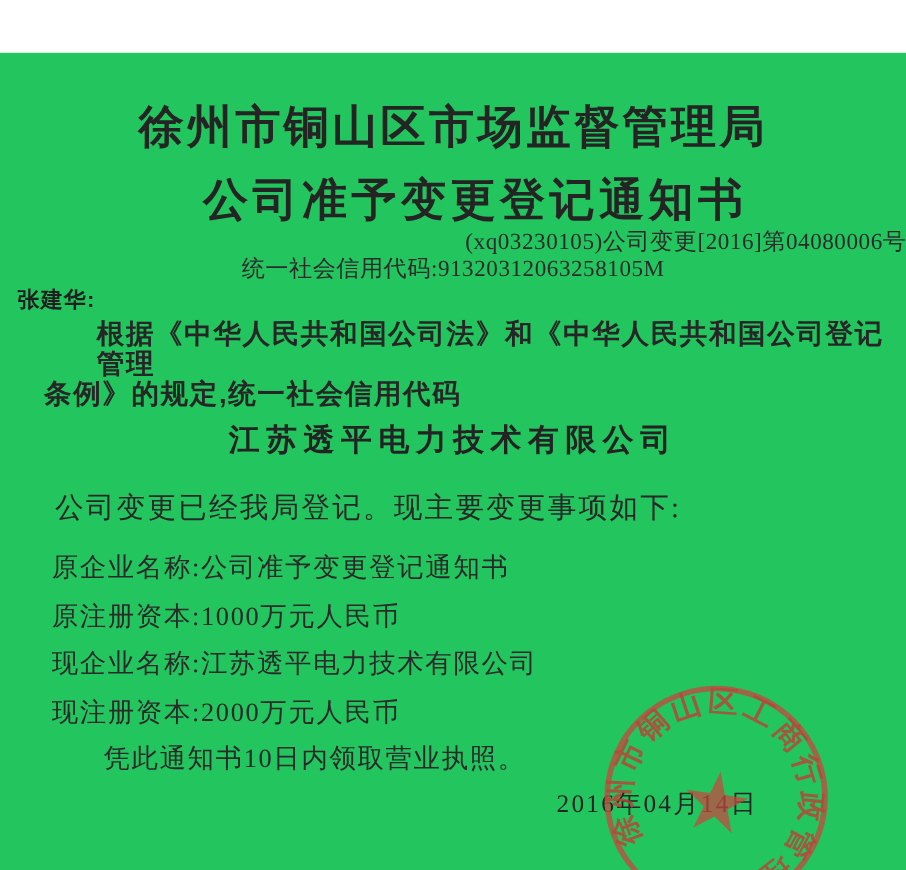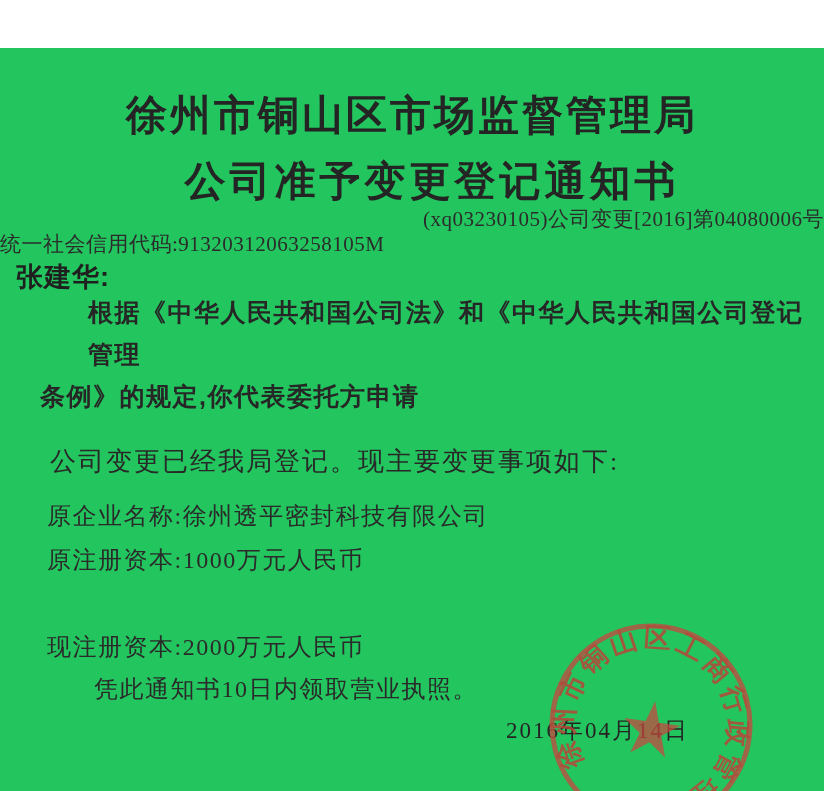--- a/index.html
+++ b/index.html
@@ -29,32 +29,32 @@
     color: #242424;
     padding-left: 40px;
   }
   .doc-number {
     position: absolute; top: 157px; left: 0; width: 100%;
     text-align: right; font-size: 21px; letter-spacing: 0.5px;
     color: #2b2b2b;
   }
   .credit-code {
     position: absolute; top: 182px; left: 0; width: 100%;
-    text-align: left; font-size: 21px; letter-spacing: 0.5px;
+    text-align: center; font-size: 21px; letter-spacing: 0.5px;
     color: #2b2b2b;
   }
   .addressee {
     position: absolute; top: 211px; left: 16px;
     font-family: Liberation Sans, sans-serif;
-    font-weight: 700; font-size: 27px; letter-spacing: 1px;
+    font-weight: 700; font-size: 20px; letter-spacing: 1px;
   }
   .body-par {
     position: absolute; top: 243px; left: 40px; right: 16px;
     font-family: "Liberation Sans", sans-serif;
-    font-weight: 600; font-size: 25px; line-height: 42px;
+    font-weight: 600; font-size: 25px; line-height: 27px;
     letter-spacing: 1.5px; color: #262626;
   }
   .body-par .line1 { padding-left: 48px; }
   .company-name {
     position: absolute; top: 333px; left: 0; width: 100%;
     text-align: center;
     font-family: "Liberation Sans", sans-serif;
     font-weight: 700; font-size: 28px; letter-spacing: 6px;
     color: #232323;
   }
@@ -99,28 +99,30 @@
   <div class="notice-title">公司准予变更登记通知书</div>
 
   <div class="doc-number">(xq03230105)公司变更[2016]第04080006号</div>
 
   <div class="credit-code">统一社会信用代码:91320312063258105M</div>
 
   <div class="addressee">张建华:</div>
 
   <div class="body-par">
     <div class="line1">根据《中华人民共和国公司法》和《中华人民共和国公司登记管理</div>
-    <div class="line2">条例》的规定,你代表委托方申请</div>
+    <div class="line2">条例》的规定,统一社会信用代码</div>
   </div>
 
+  <div class="company-name">江苏透平电力技术有限公司</div>
 
   <div class="statement">公司变更已经我局登记。现主要变更事项如下:</div>
 
-  <div class="change-item item-0">原企业名称:徐州透平密封科技有限公司</div>
+  <div class="change-item item-0">原企业名称:公司准予变更登记通知书</div>
   <div class="change-item item-1">原注册资本:1000万元人民币</div>
+  <div class="change-item item-2">现企业名称:江苏透平电力技术有限公司</div>
   <div class="change-item item-3">现注册资本:2000万元人民币</div>
 
   <div class="pickup-note">凭此通知书10日内领取营业执照。</div>
 
   <div class="issue-date">2016年04月14日</div>
 
   <div class="seal">
     <svg width="214" height="214" viewBox="0 0 214 214">
       <g transform="rotate(30 107 107)">
         <circle cx="107" cy="107" r="99" fill="none" stroke="#c9453e" stroke-width="5" opacity="0.85"></circle>

